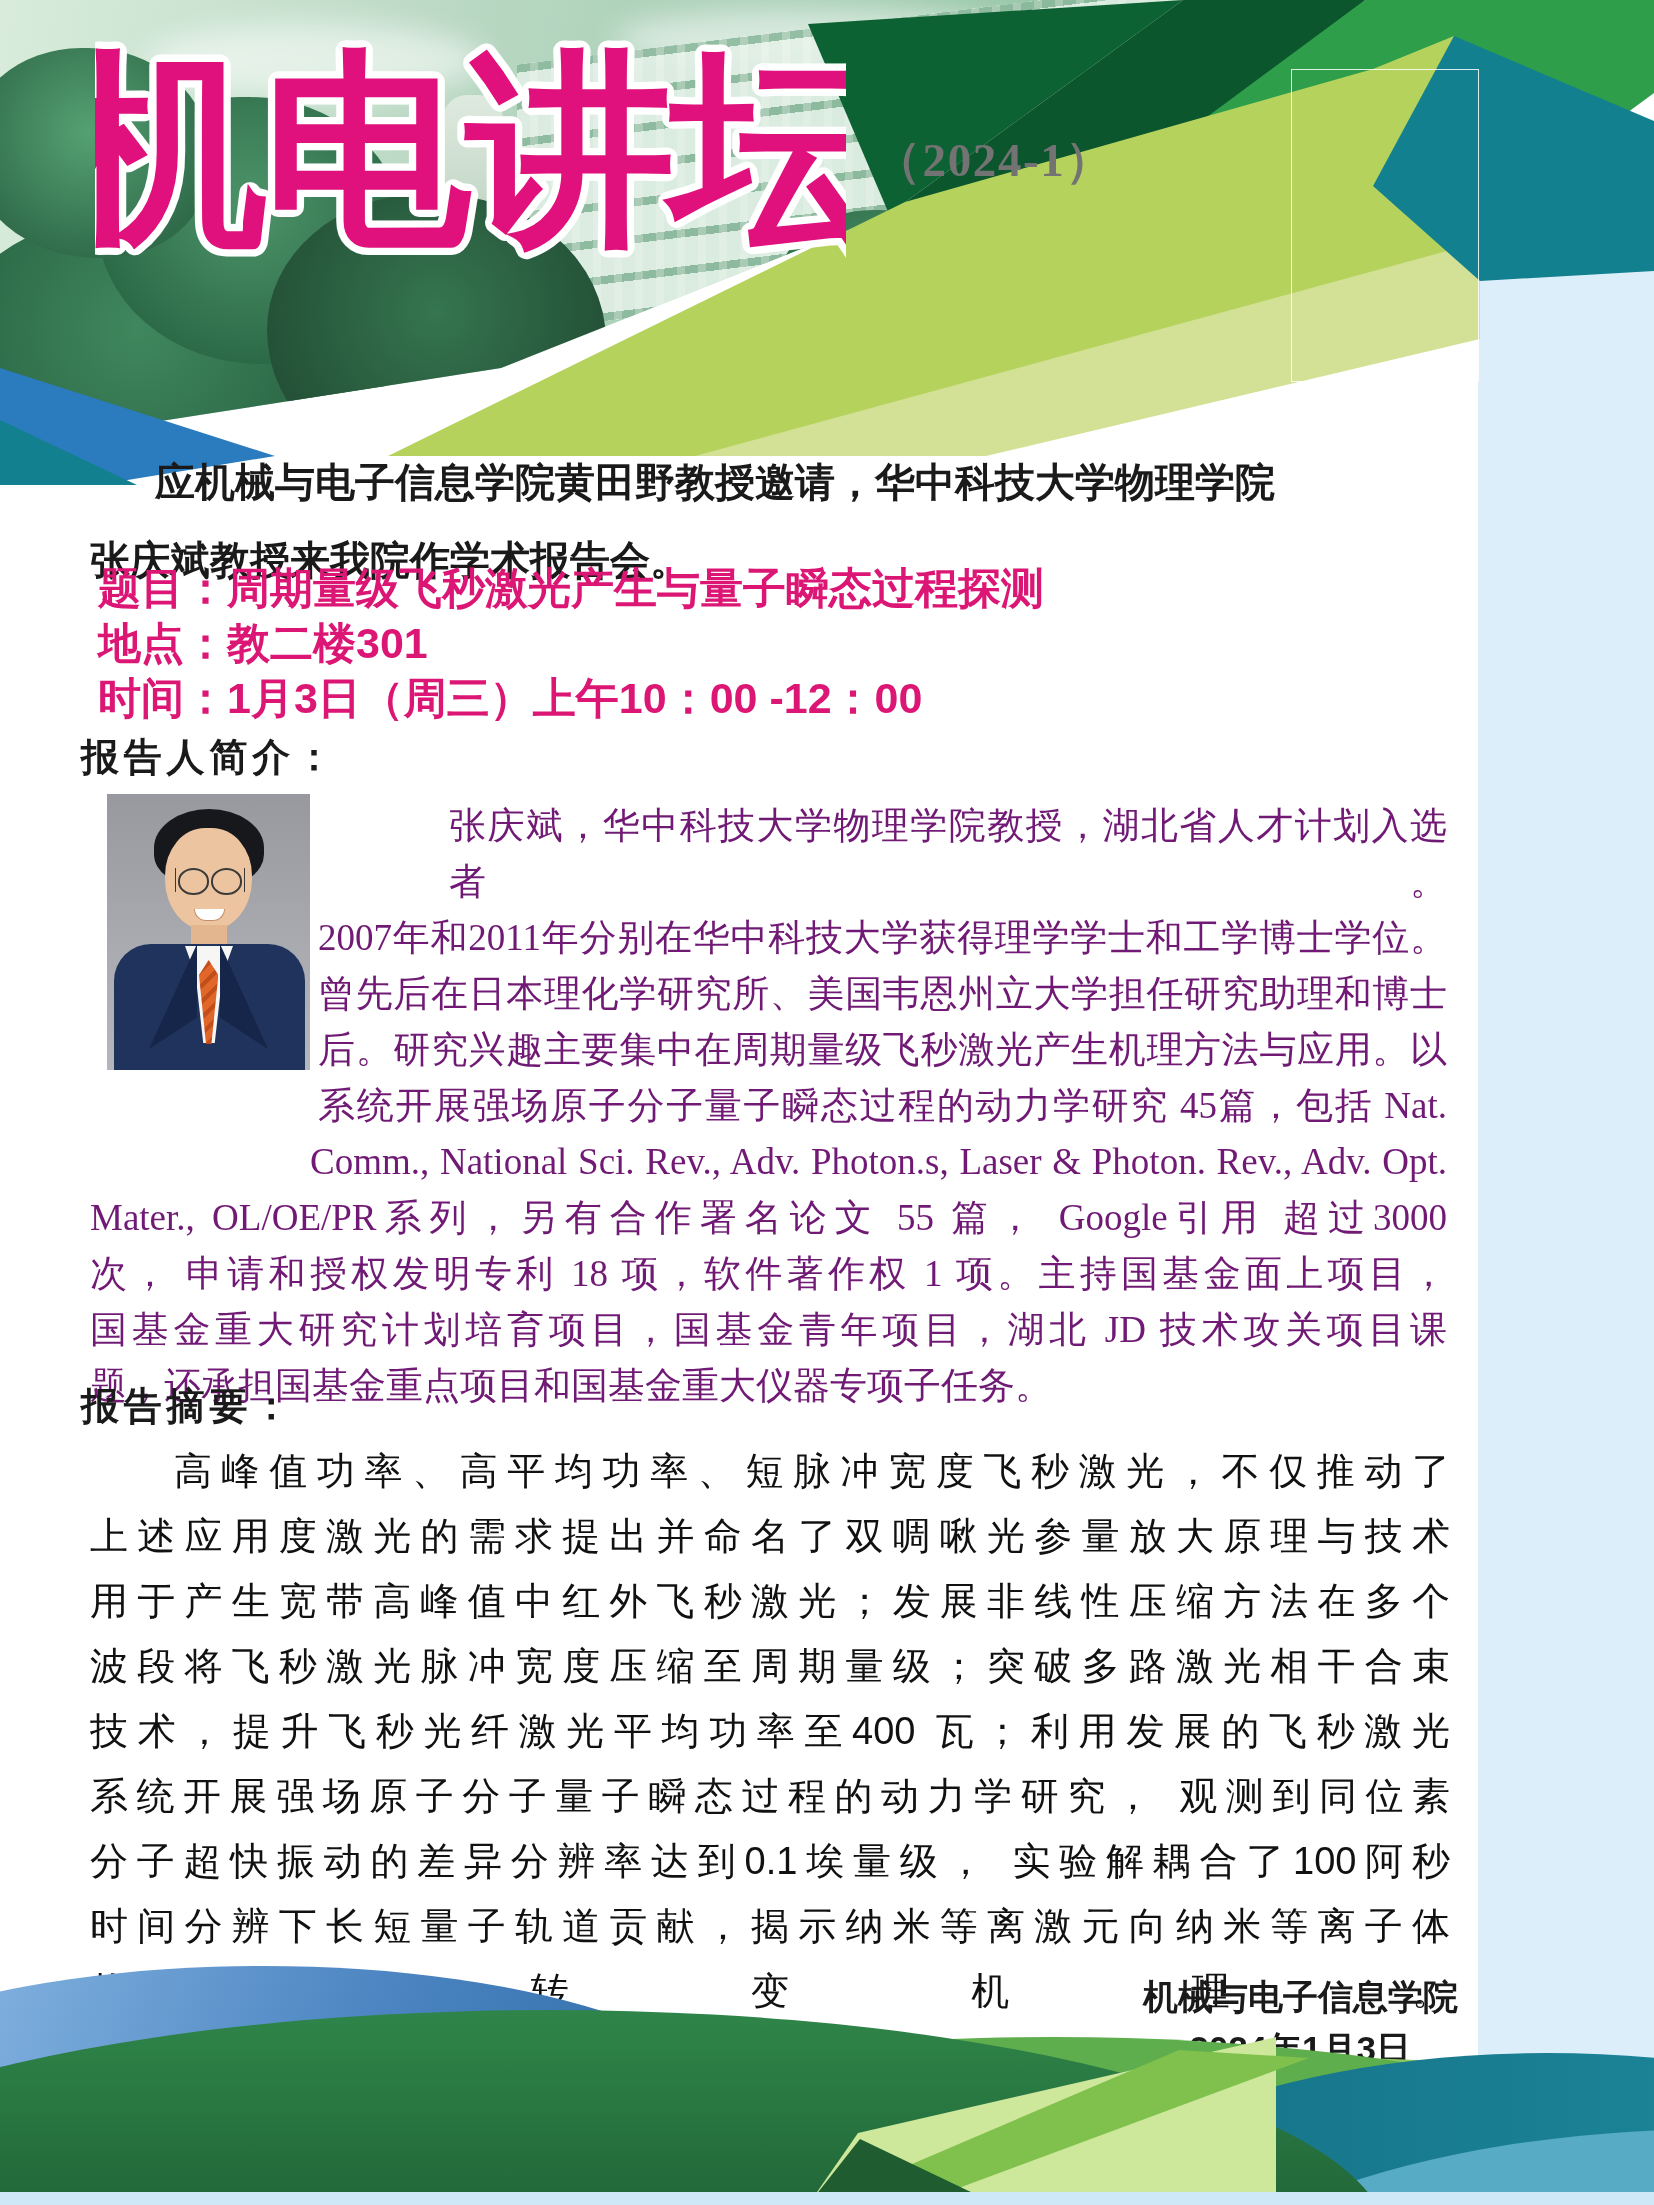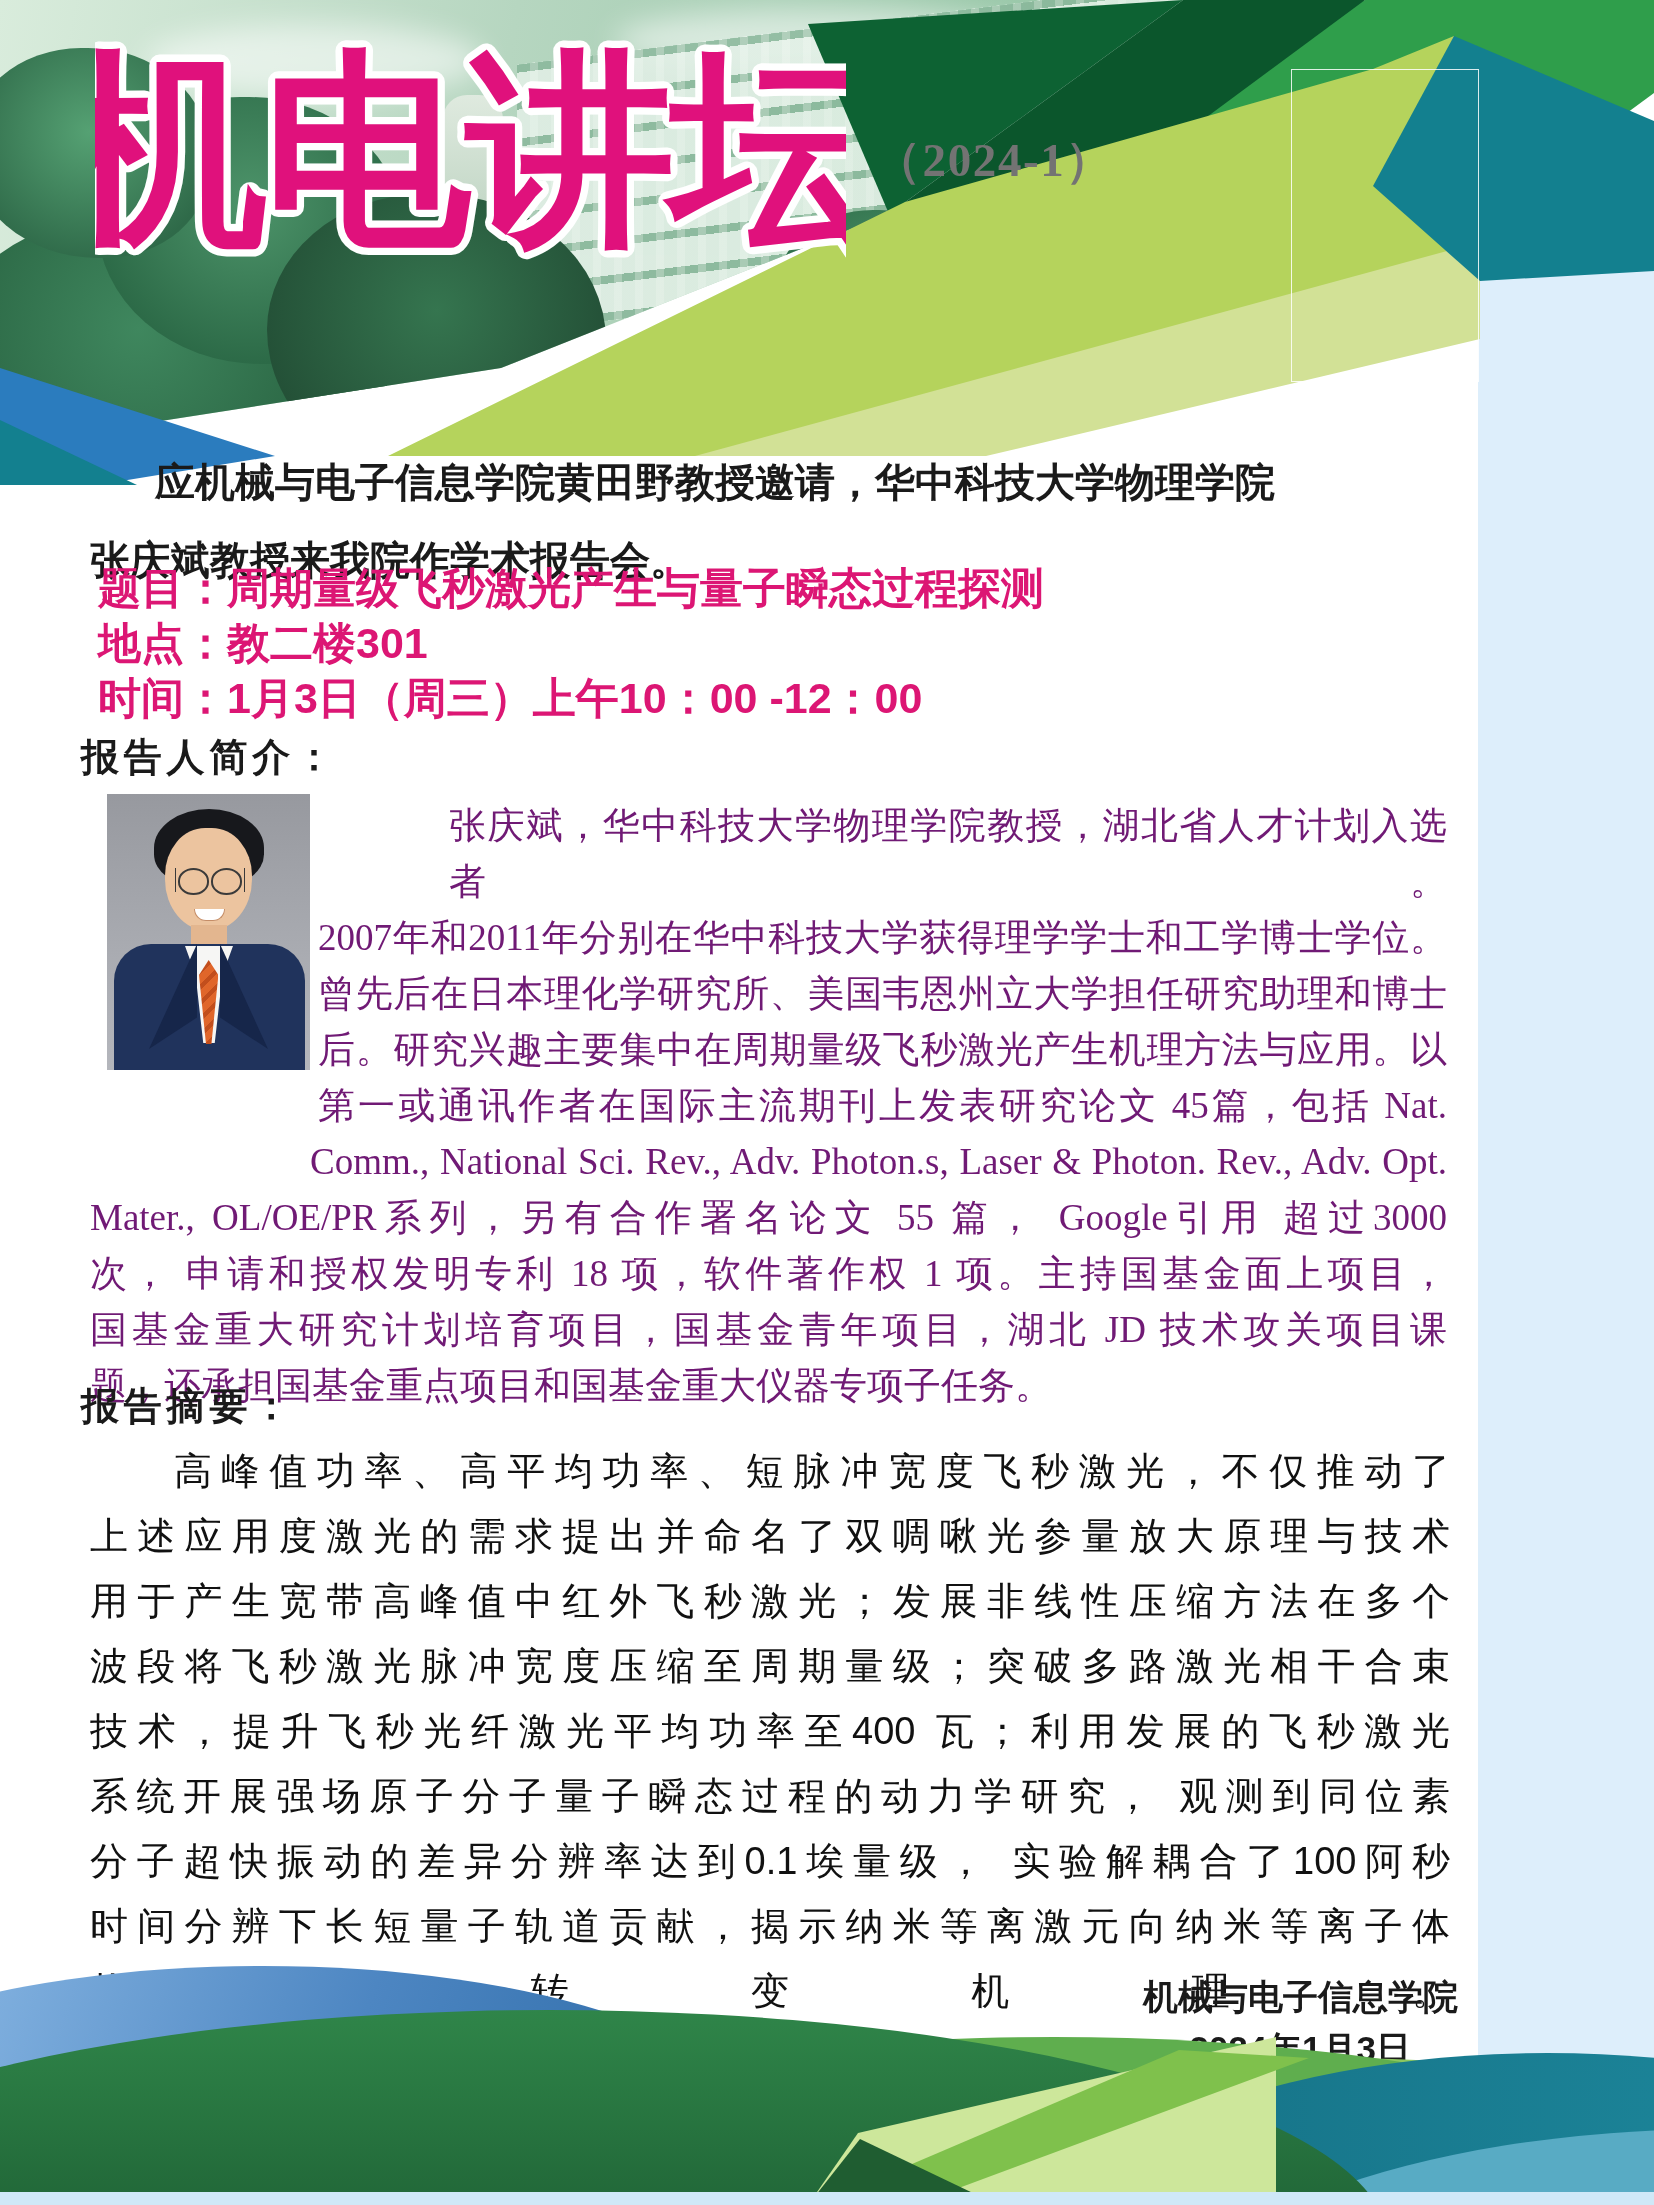--- a/index.html
+++ b/index.html
@@ -167,21 +167,21 @@
     <div class="lapel-l"></div>
     <div class="lapel-r"></div>
     <div class="tie"></div>
   </div>
 
   <div class="bio-lines">
       <div class="bio-line">张庆斌，华中科技大学物理学院教授，湖北省人才计划入选者。</div>
       <div class="bio-line">2007年和2011年分别在华中科技大学获得理学学士和工学博士学位。</div>
       <div class="bio-line">曾先后在日本理化学研究所、美国韦恩州立大学担任研究助理和博士</div>
       <div class="bio-line">后。研究兴趣主要集中在周期量级飞秒激光产生机理方法与应用。以</div>
-      <div class="bio-line">第一或通讯作者在国际主流期刊上发表研究论文 45篇，包括 Nat.</div>
+      <div class="bio-line">系统开展强场原子分子量子瞬态过程的动力学研究 45篇，包括 Nat.</div>
       <div class="bio-line">Comm., National Sci. Rev., Adv. Photon.s, Laser &amp; Photon. Rev., Adv. Opt.</div>
       <div class="bio-line">Mater., OL/OE/PR系列，另有合作署名论文 55 篇， Google引用 超过3000</div>
       <div class="bio-line">次， 申请和授权发明专利 18 项，软件著作权 1 项。主持国基金面上项目，</div>
       <div class="bio-line">国基金重大研究计划培育项目，国基金青年项目，湖北 JD 技术攻关项目课</div>
       <div class="bio-line">题，还承担国基金重点项目和国基金重大仪器专项子任务。</div>
     </div>
 
   <div class="section-heading h-abs">报告摘要：</div>
   <div class="abs-lines">
       <div class="abs-line">高峰值功率、高平均功率、短脉冲宽度飞秒激光，不仅推动了</div>

